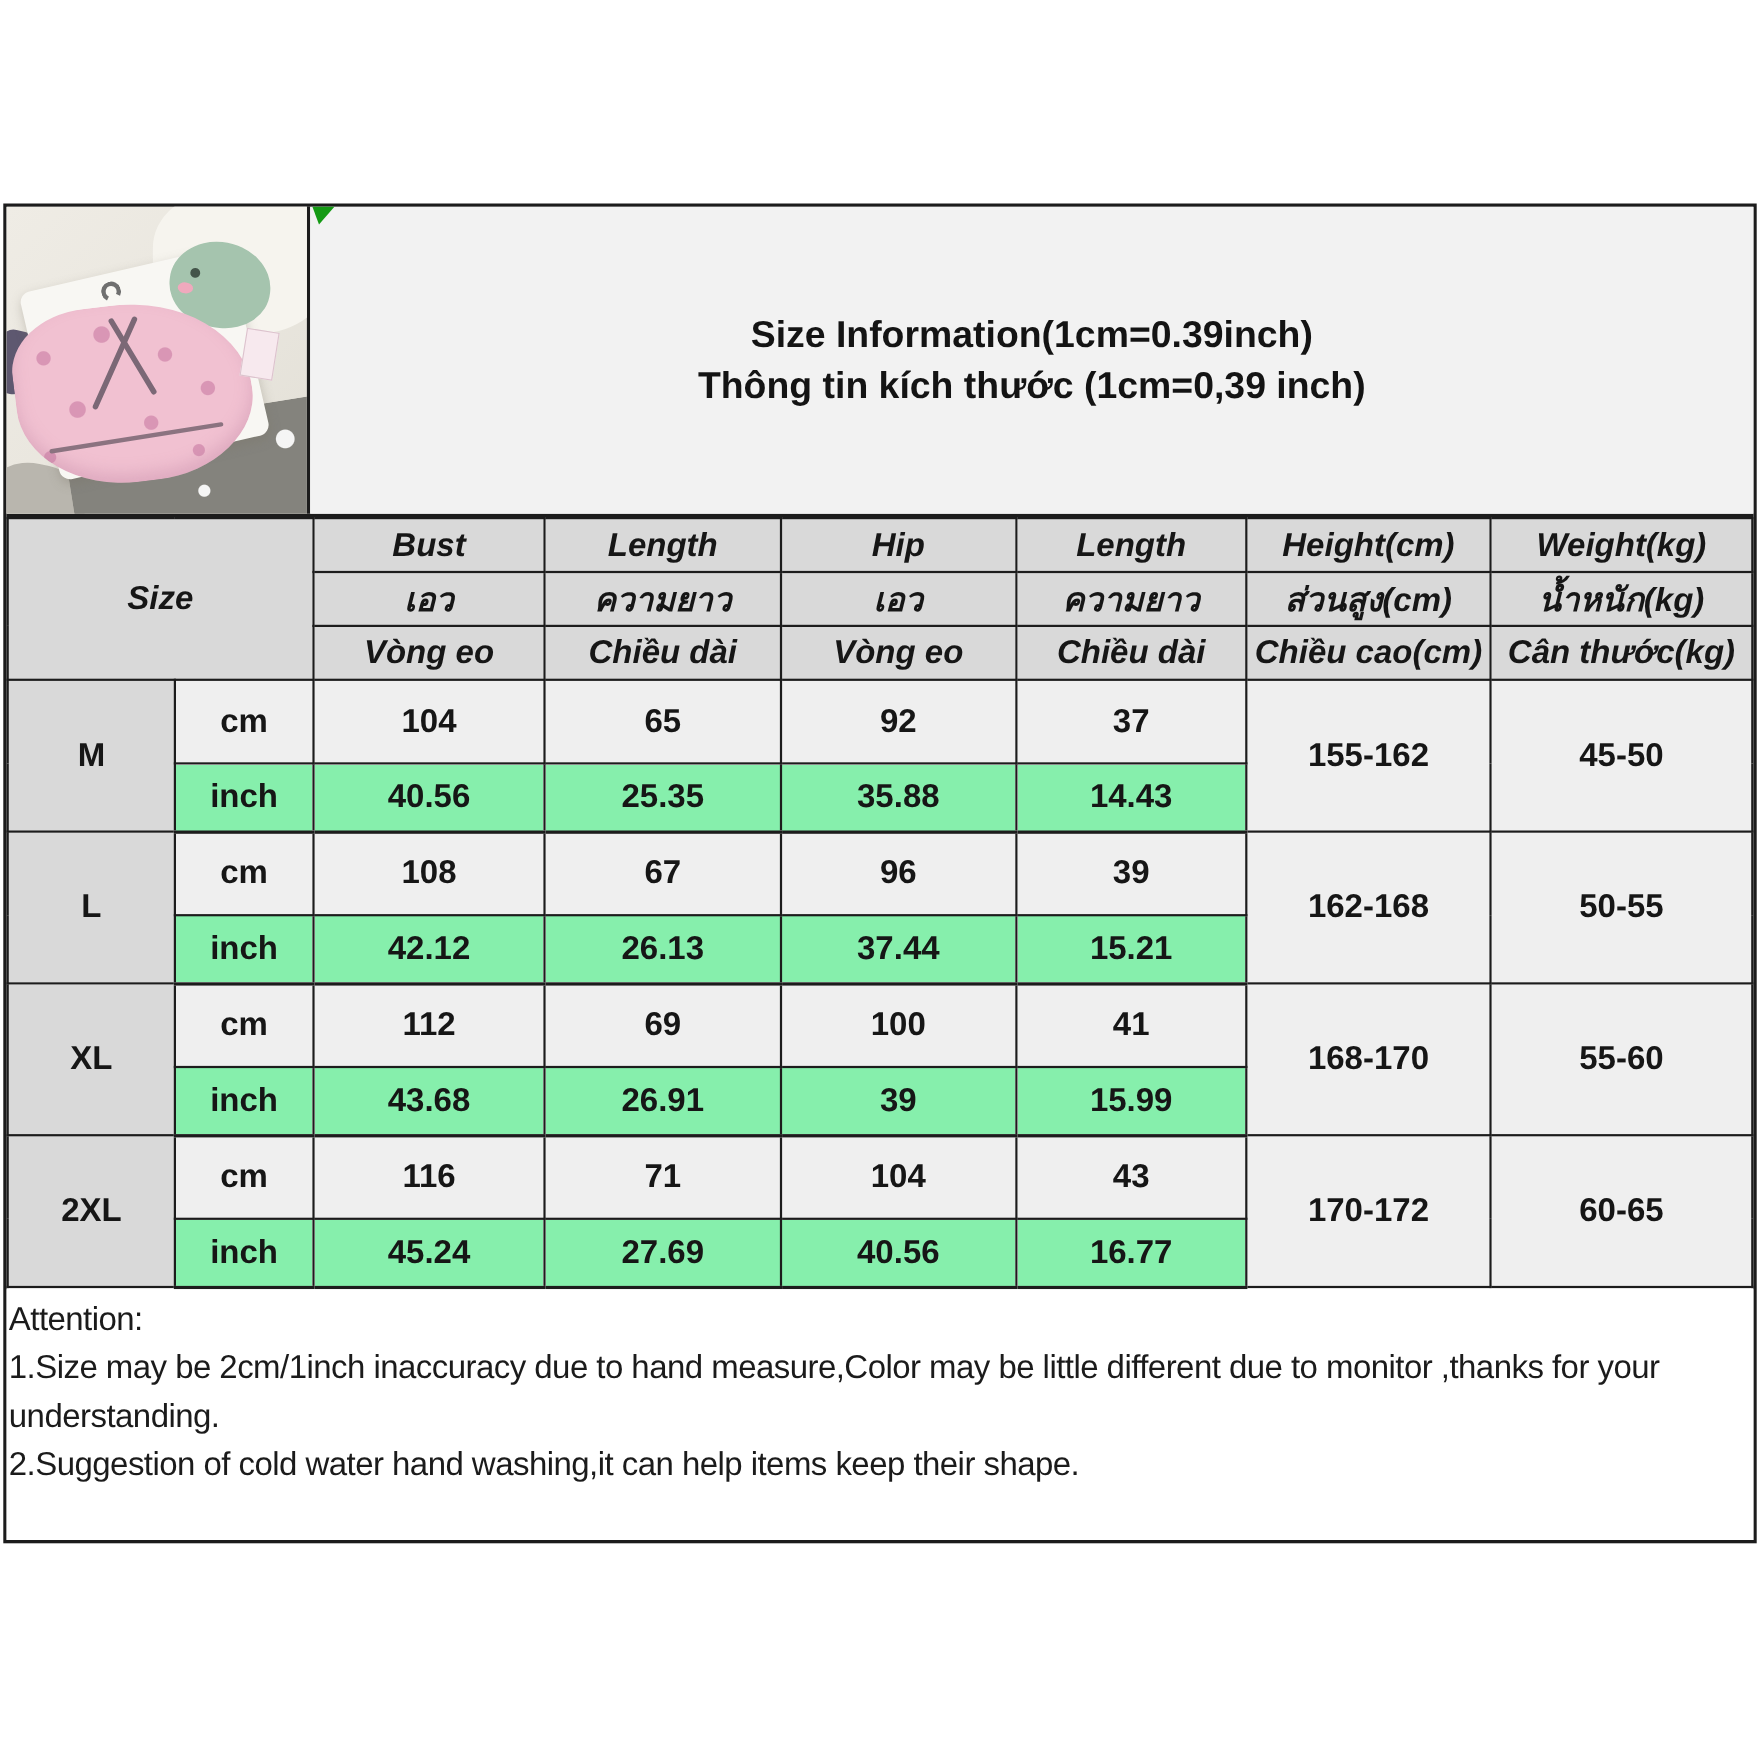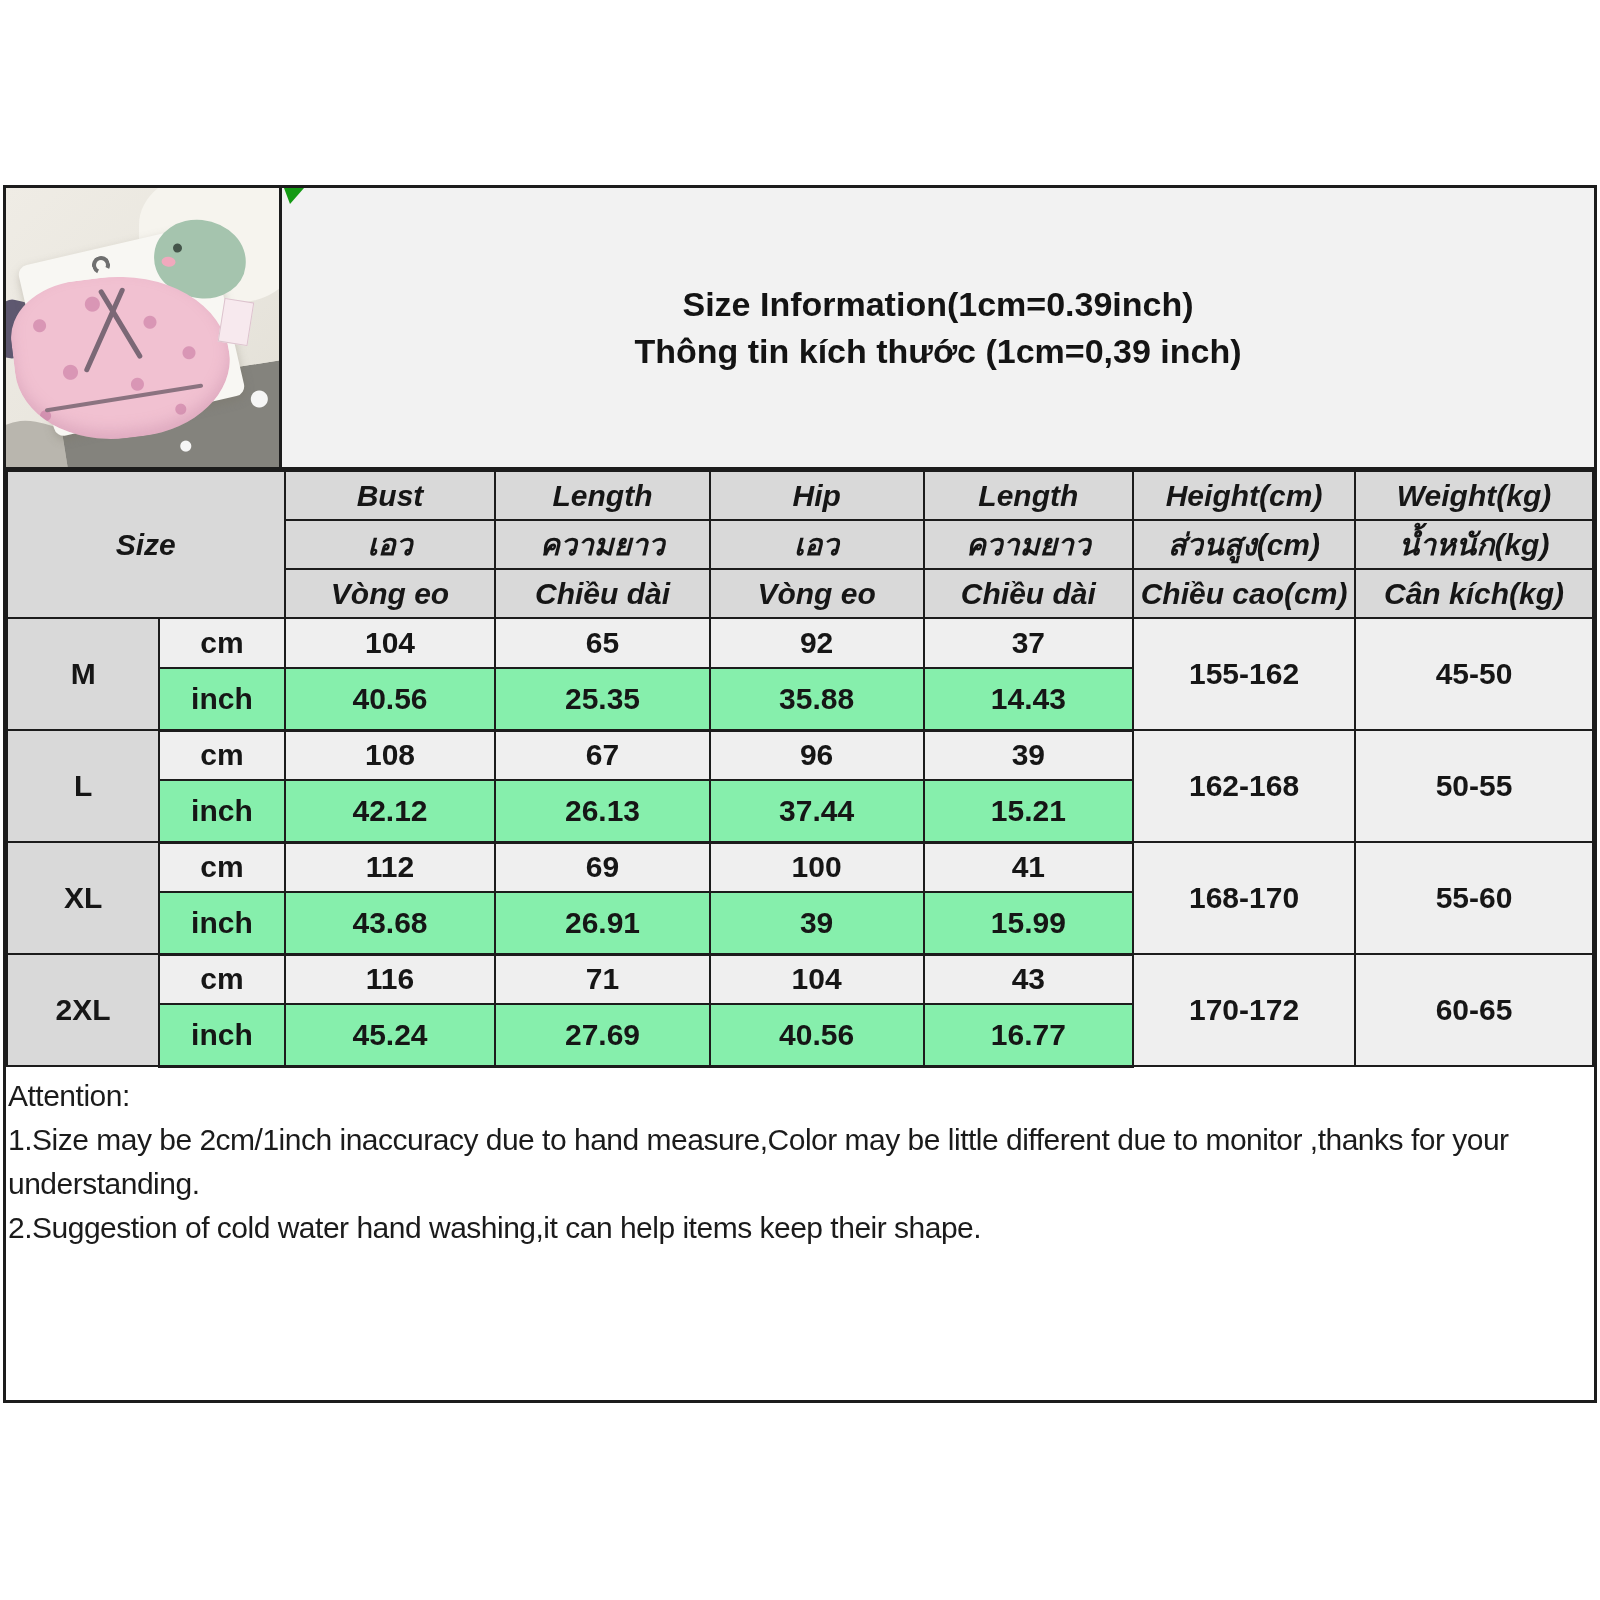--- a/index.html
+++ b/index.html
@@ -118,21 +118,21 @@
     color: #161616;
     font-size: 30px;
     font-weight: bold;
     padding: 0 4px;
     overflow: hidden;
     white-space: nowrap;
   }
   table.size-table thead th { height: 49px; background: #d9d9d9; font-style: italic; }
   th.size-big { font-size: 46px; background: #d9d9d9; }
   tbody th.size-label { background: #d9d9d9; }
-  tbody tr.row-cm  td { background: #efefef; height: 50px; }
+  tbody tr.row-cm  td { background: #efefef; height: 76px; }
   tbody tr.row-inch td { background: #86efac; height: 62px; margin-top: 32px; }
   tbody td.span-cell { background: #efefef; }
   tbody tr.group-end th, tbody tr.group-end td { border-bottom-width: 3px; }
 
   
   .attention {
     flex: 1;
     background: #ffffff;
     padding: 6px 10px 0 2px;
   }
@@ -200,21 +200,21 @@
           <th>ความยาว</th>
           <th>ส่วนสูง(cm)</th>
           <th>น้ำหนัก(kg)</th>
         </tr>
         <tr>
           <th>Vòng eo</th>
           <th>Chiều dài</th>
           <th>Vòng eo</th>
           <th>Chiều dài</th>
           <th>Chiều cao(cm)</th>
-          <th>Cân kích(kg)</th>
+          <th>Cân thước(kg)</th>
         </tr>
       </thead>
       <tbody>
 
         <tr class="row-cm">
           <th rowspan="2" class="size-label">M</th>
           <td>cm</td>
           <td>104</td>
           <td>65</td>
           <td>92</td>

